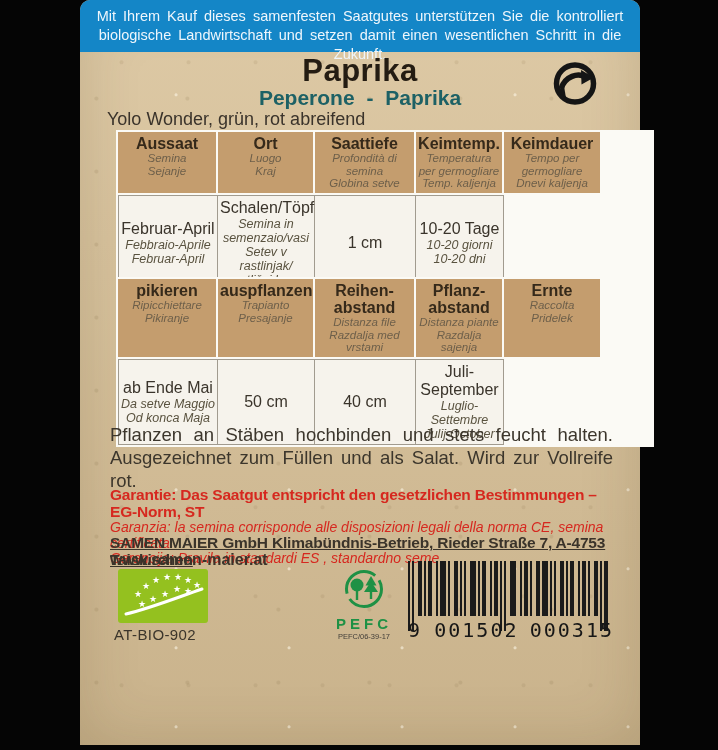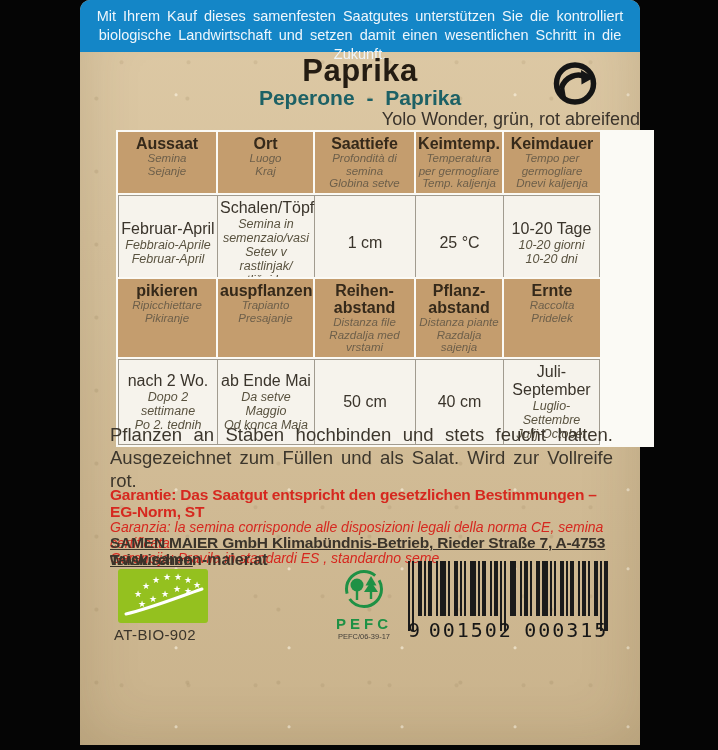--- a/index.html
+++ b/index.html
@@ -22,22 +22,22 @@
       background-size:91px 73px, 67px 89px, 113px 79px, 100% 100%;
       border-radius:10px 10px 0 0;
       box-shadow:inset 0 0 60px rgba(80,60,30,.18);}
   .banner{position:absolute;top:0;left:0;right:0;height:52px;background:var(--banner-blue);
       border-radius:10px 10px 0 0;color:#eef6fc;text-align:center;font-size:14.5px;
       line-height:19px;padding-top:7px;word-spacing:3px;}
   .title{position:absolute;top:55px;left:0;right:0;text-align:center;font-size:31px;
       font-weight:700;color:var(--title-dark);letter-spacing:.5px;line-height:32px;}
   .subtitle{position:absolute;top:87px;left:0;right:0;text-align:center;font-size:21px;
       font-weight:700;color:var(--subtitle-teal);word-spacing:6px;line-height:22px;}
-  .variety{position:absolute;top:109px;left:0;right:0;text-align:right;font-size:18px;
-      color:#3a332b;line-height:21px;}
+  .variety{position:absolute;top:109px;left:0;right:0;text-align:left;font-size:18px;
+      color:#3a332b;line-height:21px;padding-left:27px;}
   .recycle{position:absolute;top:60px;left:471px;width:48px;height:47px;}
 
   .tbl{position:absolute;left:36px;width:538px;background:#fbfaf5;padding:2px;}
   .tbl1{top:130px}
   .tbl2{top:277px}
   .row{display:grid;grid-template-columns:100px 97px 101px 88px 96px;}
   .rowv{margin-top:2px}
   .h{background:var(--table-header-tan);border-right:2px solid #fbfaf5;text-align:center;
      padding:3px 2px 3px;}
   .h:last-child{border-right:none}
@@ -87,21 +87,21 @@
       line-height:16px;margin-top:1px;}
   .pefc-code{font-size:7.5px;color:#44403a;line-height:9px;}
 
   .barcode{position:absolute;top:561px;left:328px;width:206px;height:84px;}
   .bars{display:flex;height:70px;align-items:flex-start;}
   .bar{background:var(--barcode-black);flex:none;}
   .sp{flex:none;}
   .bdigits{position:absolute;top:57px;left:0;right:0;display:flex;align-items:flex-end;
       font-family:"DejaVu Sans Mono",monospace;font-size:20px;color:#171717;}
   .bd1{width:15px;}
-  .bdg{flex:1;text-align:center;letter-spacing:2px;}
+  .bdg{flex:1;text-align:right;letter-spacing:2px;}
 </style>
 </head>
 <body>
 
 <div class="packet">
 
   <div class="banner">
     <div>Mit Ihrem Kauf dieses samenfesten Saatgutes unterstützen Sie die kontrolliert</div>
     <div>biologische Landwirtschaft und setzen damit einen wesentlichen Schritt in die Zukunft.</div>
   </div>
@@ -155,23 +155,20 @@
       </div>
       <div class="v">
         <div class="v-de">Schalen/Töpfe</div>
         <div class="v-sub">Semina in semenzaio/vasi</div>
         <div class="v-sub">Setev v rastlinjak/ cvetlični lonec</div>
       </div>
       <div class="v">
         <div class="v-de">1 cm</div>
       </div>
       <div class="v">
-        <div class="v-de">25 °C</div>
-      </div>
-      <div class="v">
         <div class="v-de">10-20 Tage</div>
         <div class="v-sub">10-20 giorni</div>
         <div class="v-sub">10-20 dni</div>
       </div>
     </div>
   </div>
 
   <div class="tbl tbl2">
     <div class="row rowh">
       <div class="h">
@@ -196,25 +193,20 @@
         <div class="h-sub">Distanza piante</div>
         <div class="h-sub">Razdalja sajenja</div>
       </div>
       <div class="h">
         <div class="h-de">Ernte</div>
         <div class="h-sub">Raccolta</div>
         <div class="h-sub">Pridelek</div>
       </div>
     </div>
     <div class="row rowv">
-      <div class="v">
-        <div class="v-de">nach 2 Wo.</div>
-        <div class="v-sub">Dopo 2 settimane</div>
-        <div class="v-sub">Po 2. tednih</div>
-      </div>
       <div class="v">
         <div class="v-de">ab Ende Mai</div>
         <div class="v-sub">Da setve Maggio</div>
         <div class="v-sub">Od konca Maja</div>
       </div>
       <div class="v">
         <div class="v-de">50 cm</div>
       </div>
       <div class="v">
         <div class="v-de">40 cm</div>

